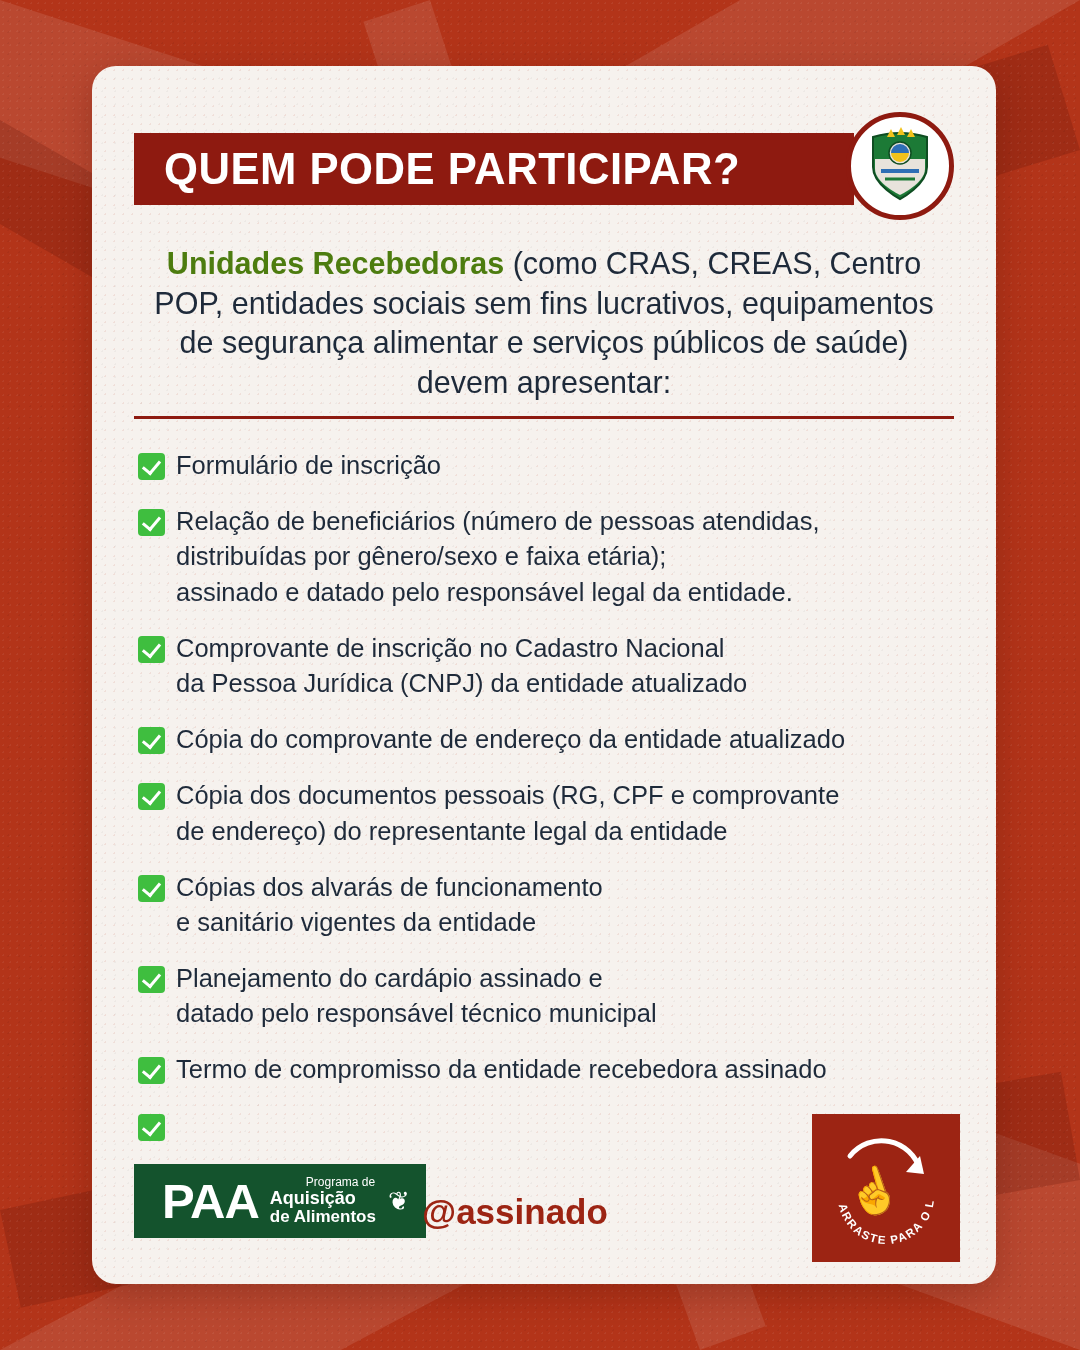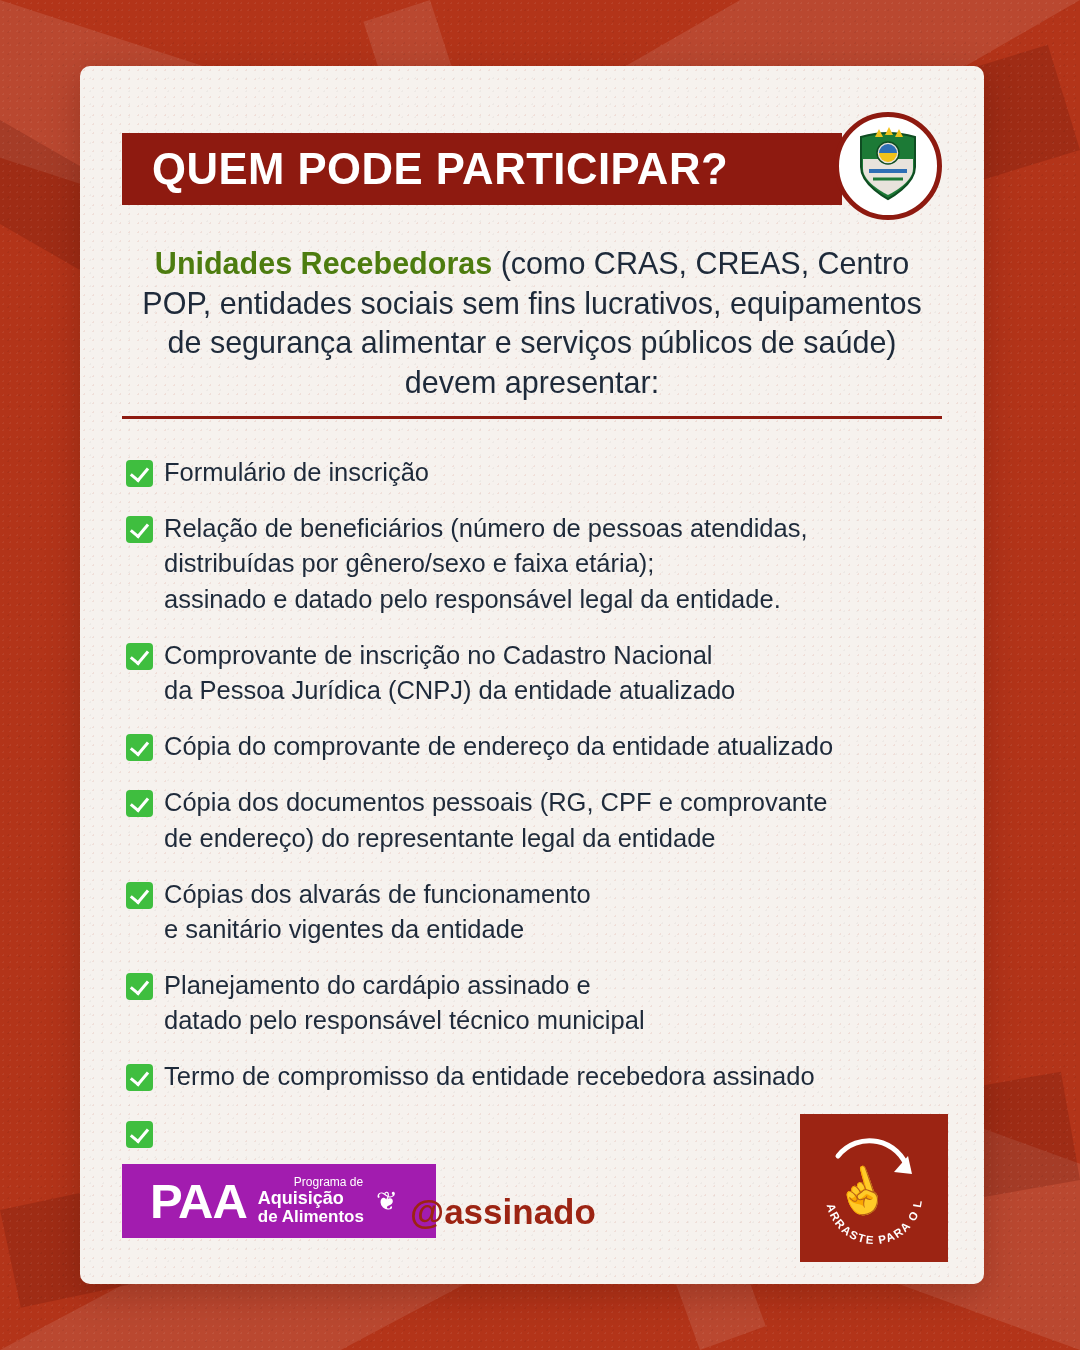--- a/index.html
+++ b/index.html
@@ -36,26 +36,26 @@
     background-image:
       radial-gradient(rgba(255,255,255,0.06) 1px, transparent 1px),
       radial-gradient(rgba(0,0,0,0.05) 1px, transparent 1px);
     background-size: 7px 7px, 11px 11px;
     background-position: 0 0, 3px 5px;
   }
 
   
   #card {
     position: absolute;
-    left: 80px;
+    left: 92px;
     top: 66px;
     width: 904px;
     height: 1218px;
     background: #F6F2EE;
-    border-radius: 10px;
+    border-radius: 24px;
     box-shadow: 0 10px 34px rgba(70,12,5,0.28);
     overflow: hidden;
   }
   #card .cardgrain {
     position: absolute;
     inset: 0;
     background-image:
       radial-gradient(rgba(180,60,30,0.10) 1px, transparent 1px),
       radial-gradient(rgba(120,120,120,0.07) 1px, transparent 1px);
     background-size: 9px 9px, 13px 13px;
@@ -122,21 +122,20 @@
     height: 3px;
     background: #8E1A10;
   }
 
   
   #list {
     position: absolute;
     left: 46px;
     top: 382px;
     width: 820px;
-    margin-top: 7px;
   }
   .item {
     display: flex;
     align-items: flex-start;
     margin-bottom: 21px;
   }
   .chk {
     flex: 0 0 auto;
     width: 27px;
     height: 27px;
@@ -163,24 +162,24 @@
     line-height: 1.38;
     white-space: pre-line;
   }
 
   
   #paabadge {
     position: absolute;
     left: 42px;
     bottom: 46px;
     height: 74px;
-    background: #a21caf;
+    background: #14532d;
     display: flex;
     align-items: center;
-    padding: 0 38px 0 28px;
+    padding: 0 16px 0 28px;
     min-width: 262px;
   }
   #paabadge .paa {
     color: #fff;
     font-size: 49px;
     font-weight: bold;
     letter-spacing: -1px;
     line-height: 1;
   }
   #paabadge .paasub {

